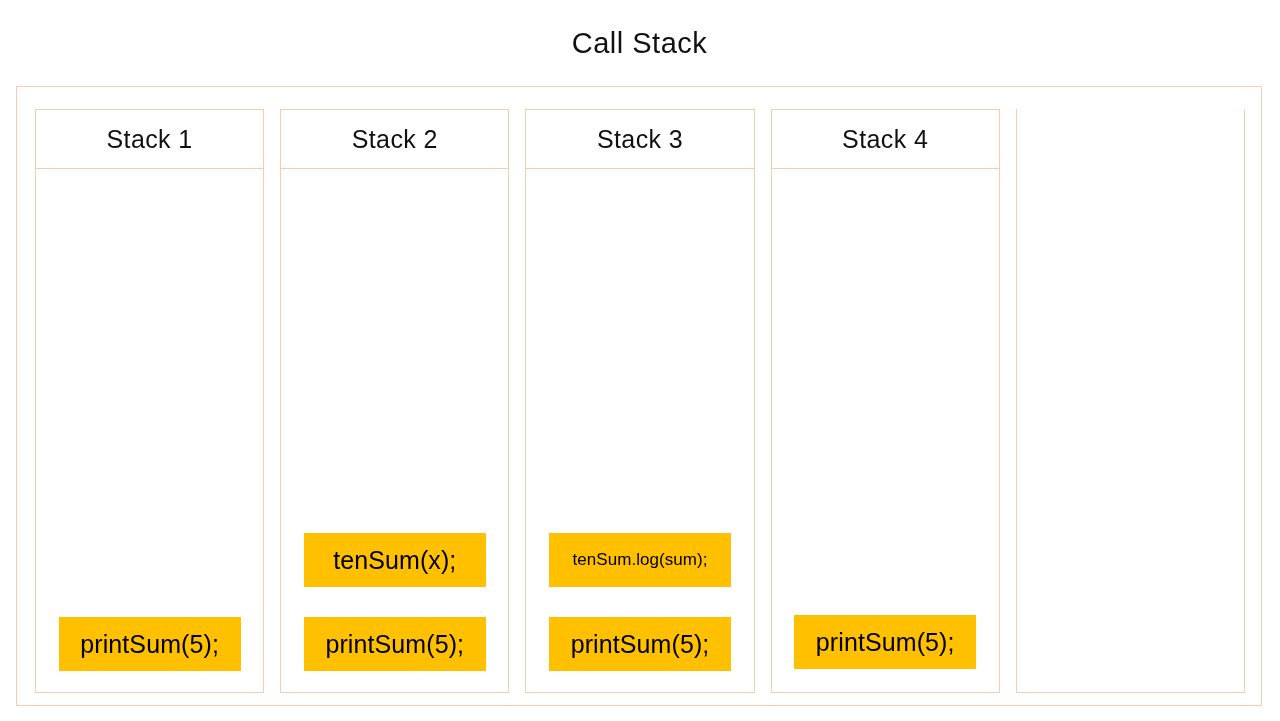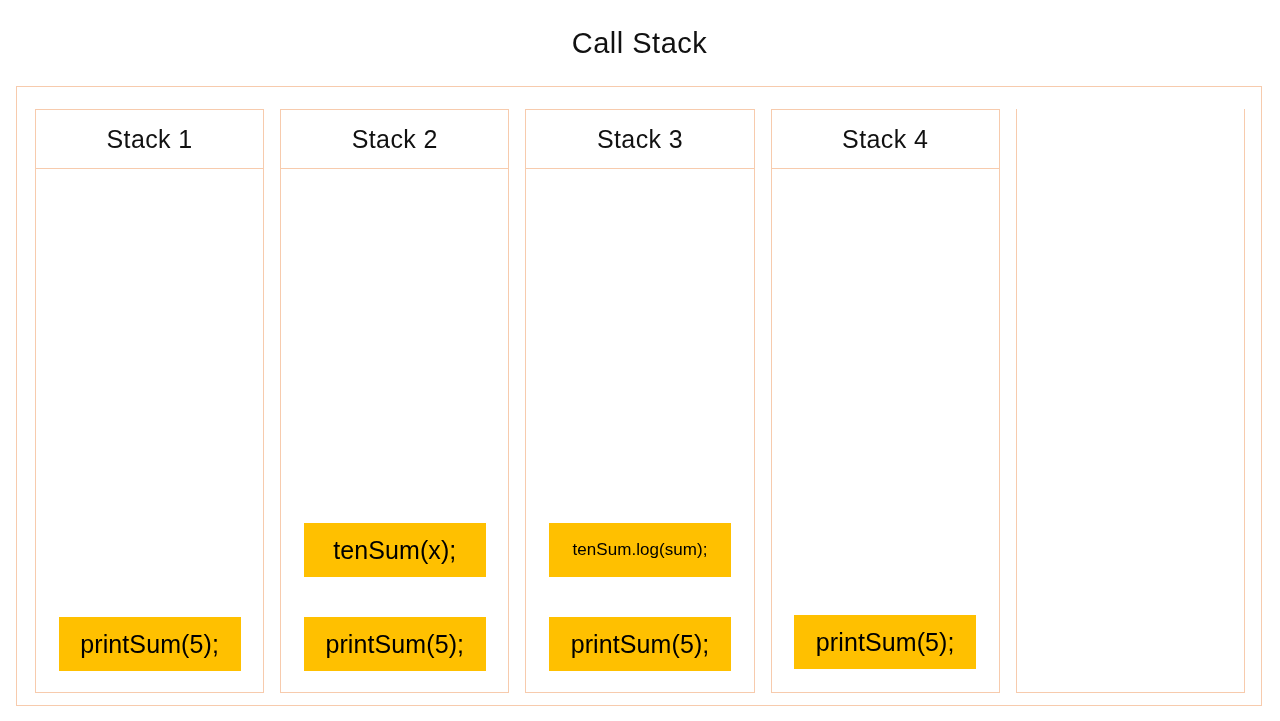--- a/index.html
+++ b/index.html
@@ -103,21 +103,21 @@
     display: flex;
     align-items: center;
     justify-content: center;
     box-sizing: border-box;
     color: #000000;
     white-space: nowrap;
     overflow: hidden;
   }
 
   .frame-box.gap-below {
-    margin-bottom: 40px;
+    margin-bottom: 30px;
   }
 
   .frame-label {
     font-size: 25px;
     line-height: 28px;
     letter-spacing: 0.1px;
   }
 
   .frame-label.small {
     font-size: 17px;

